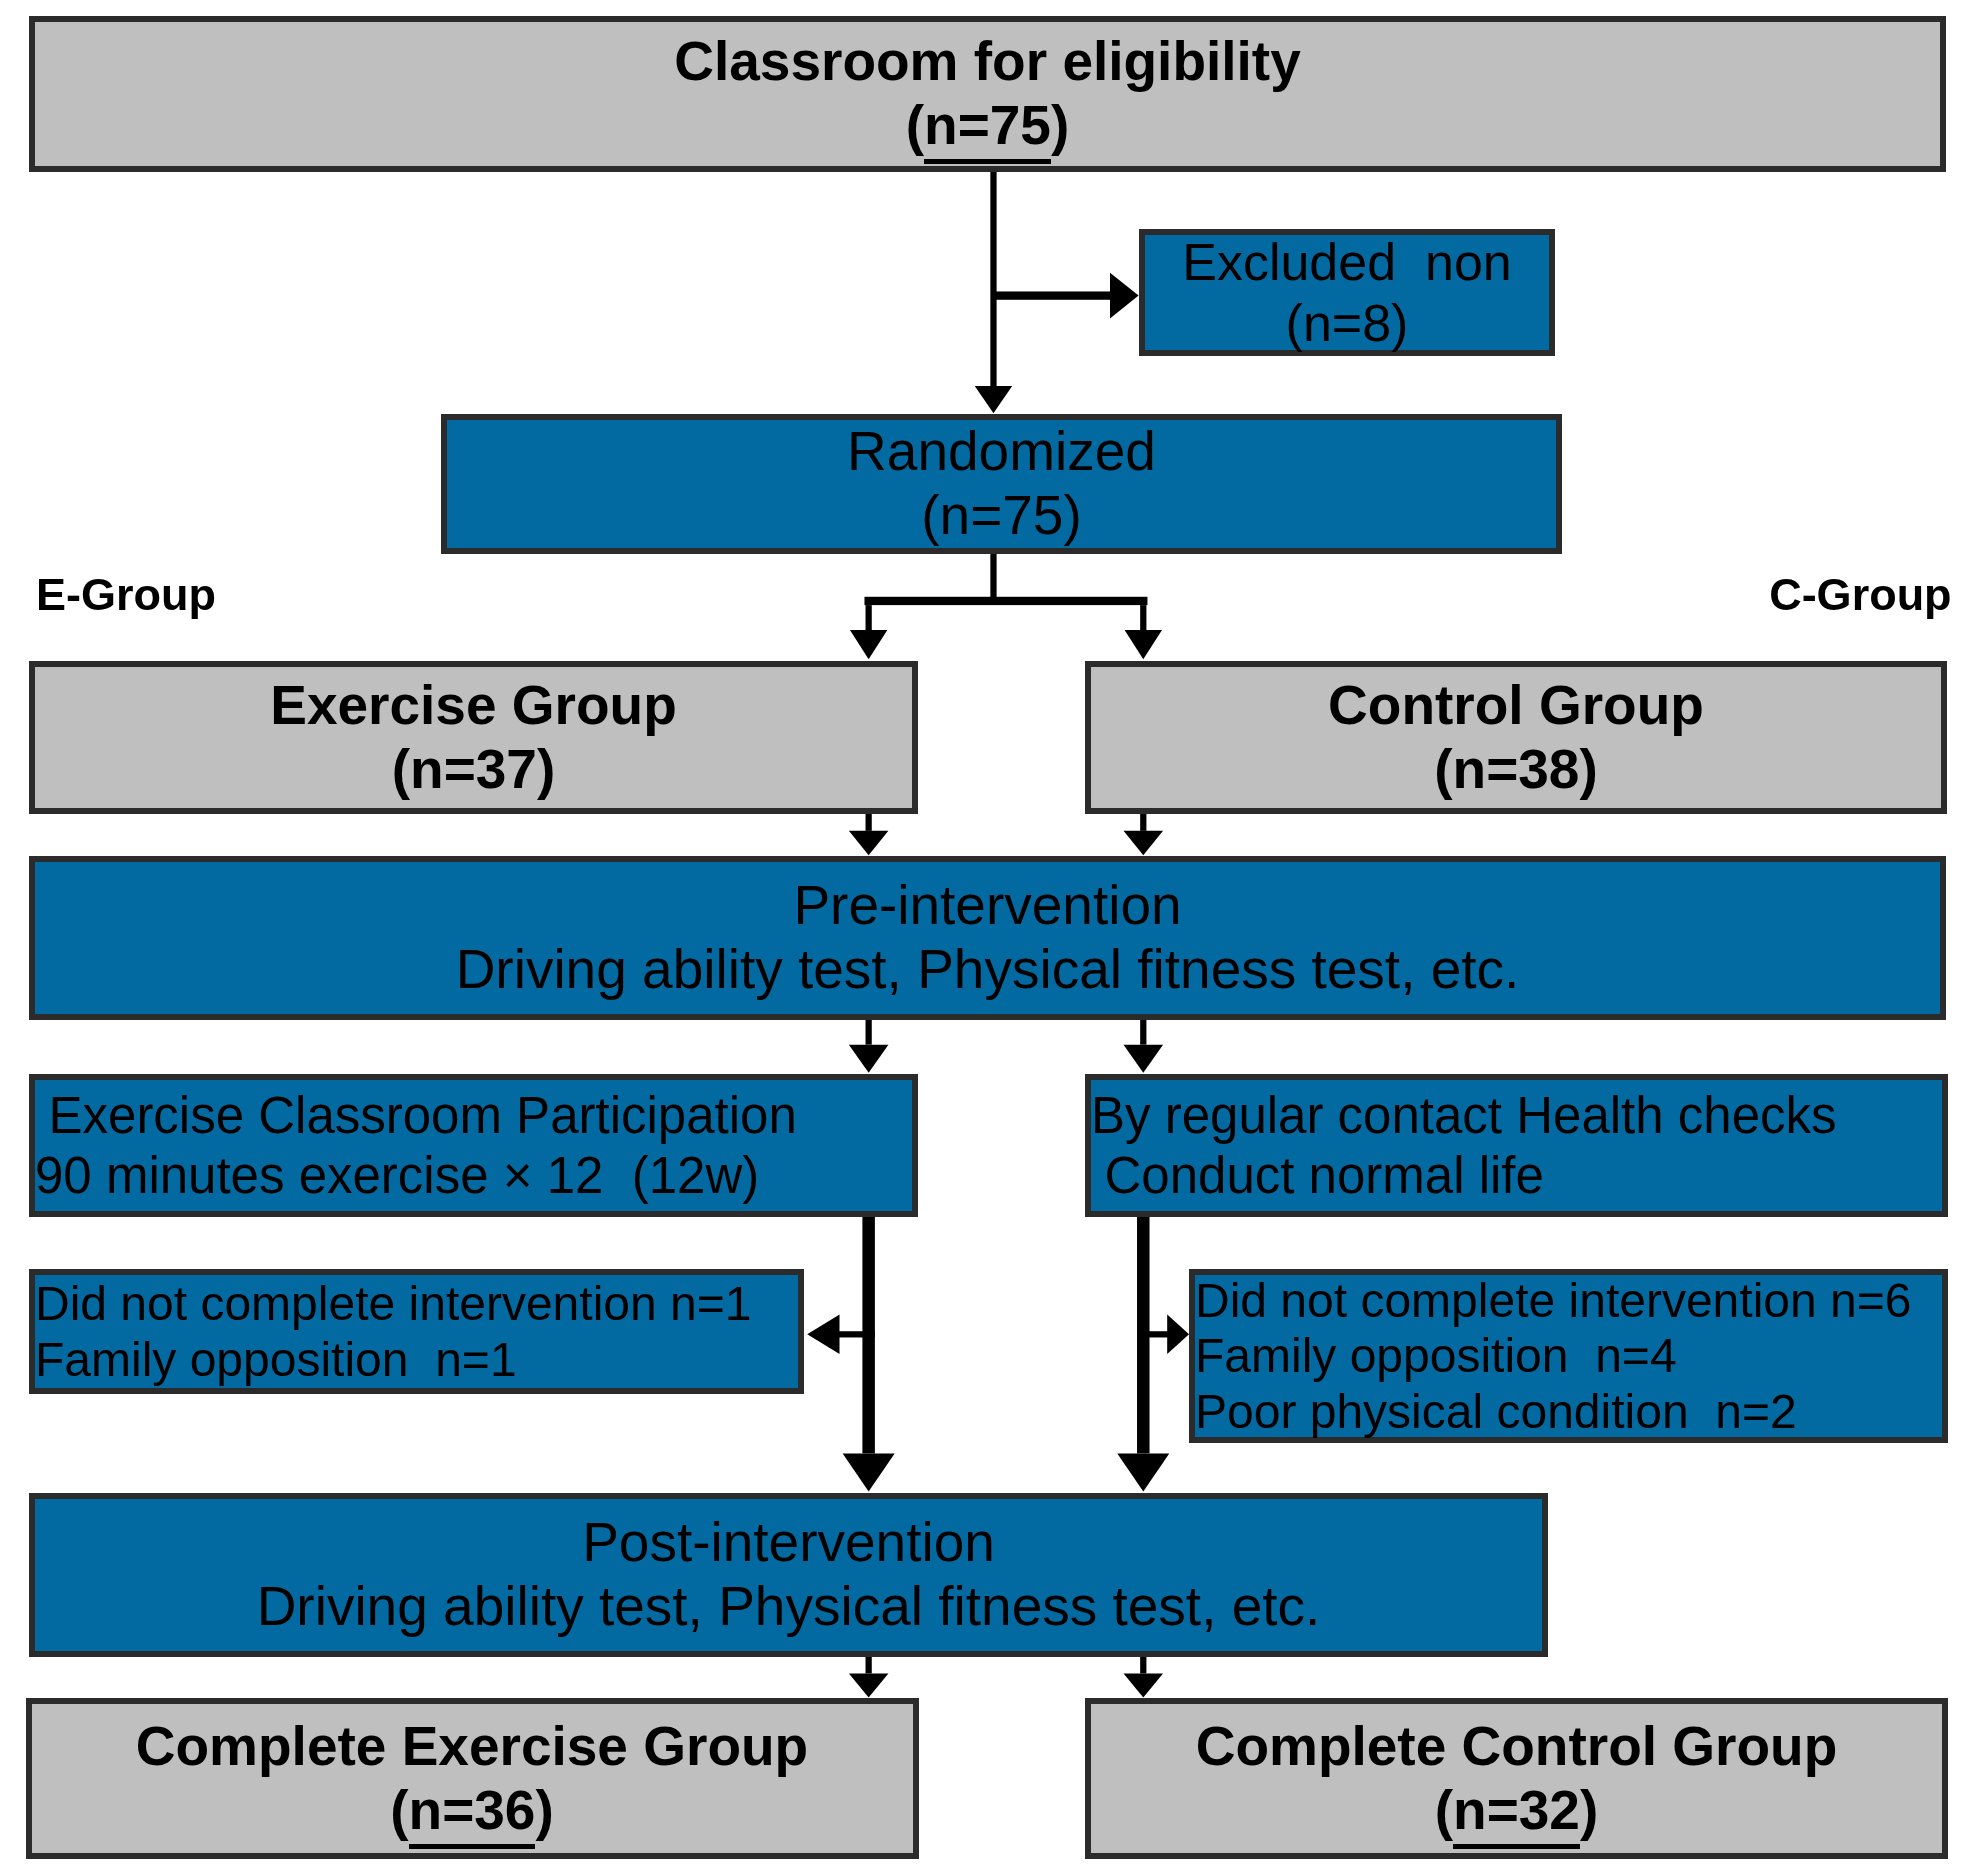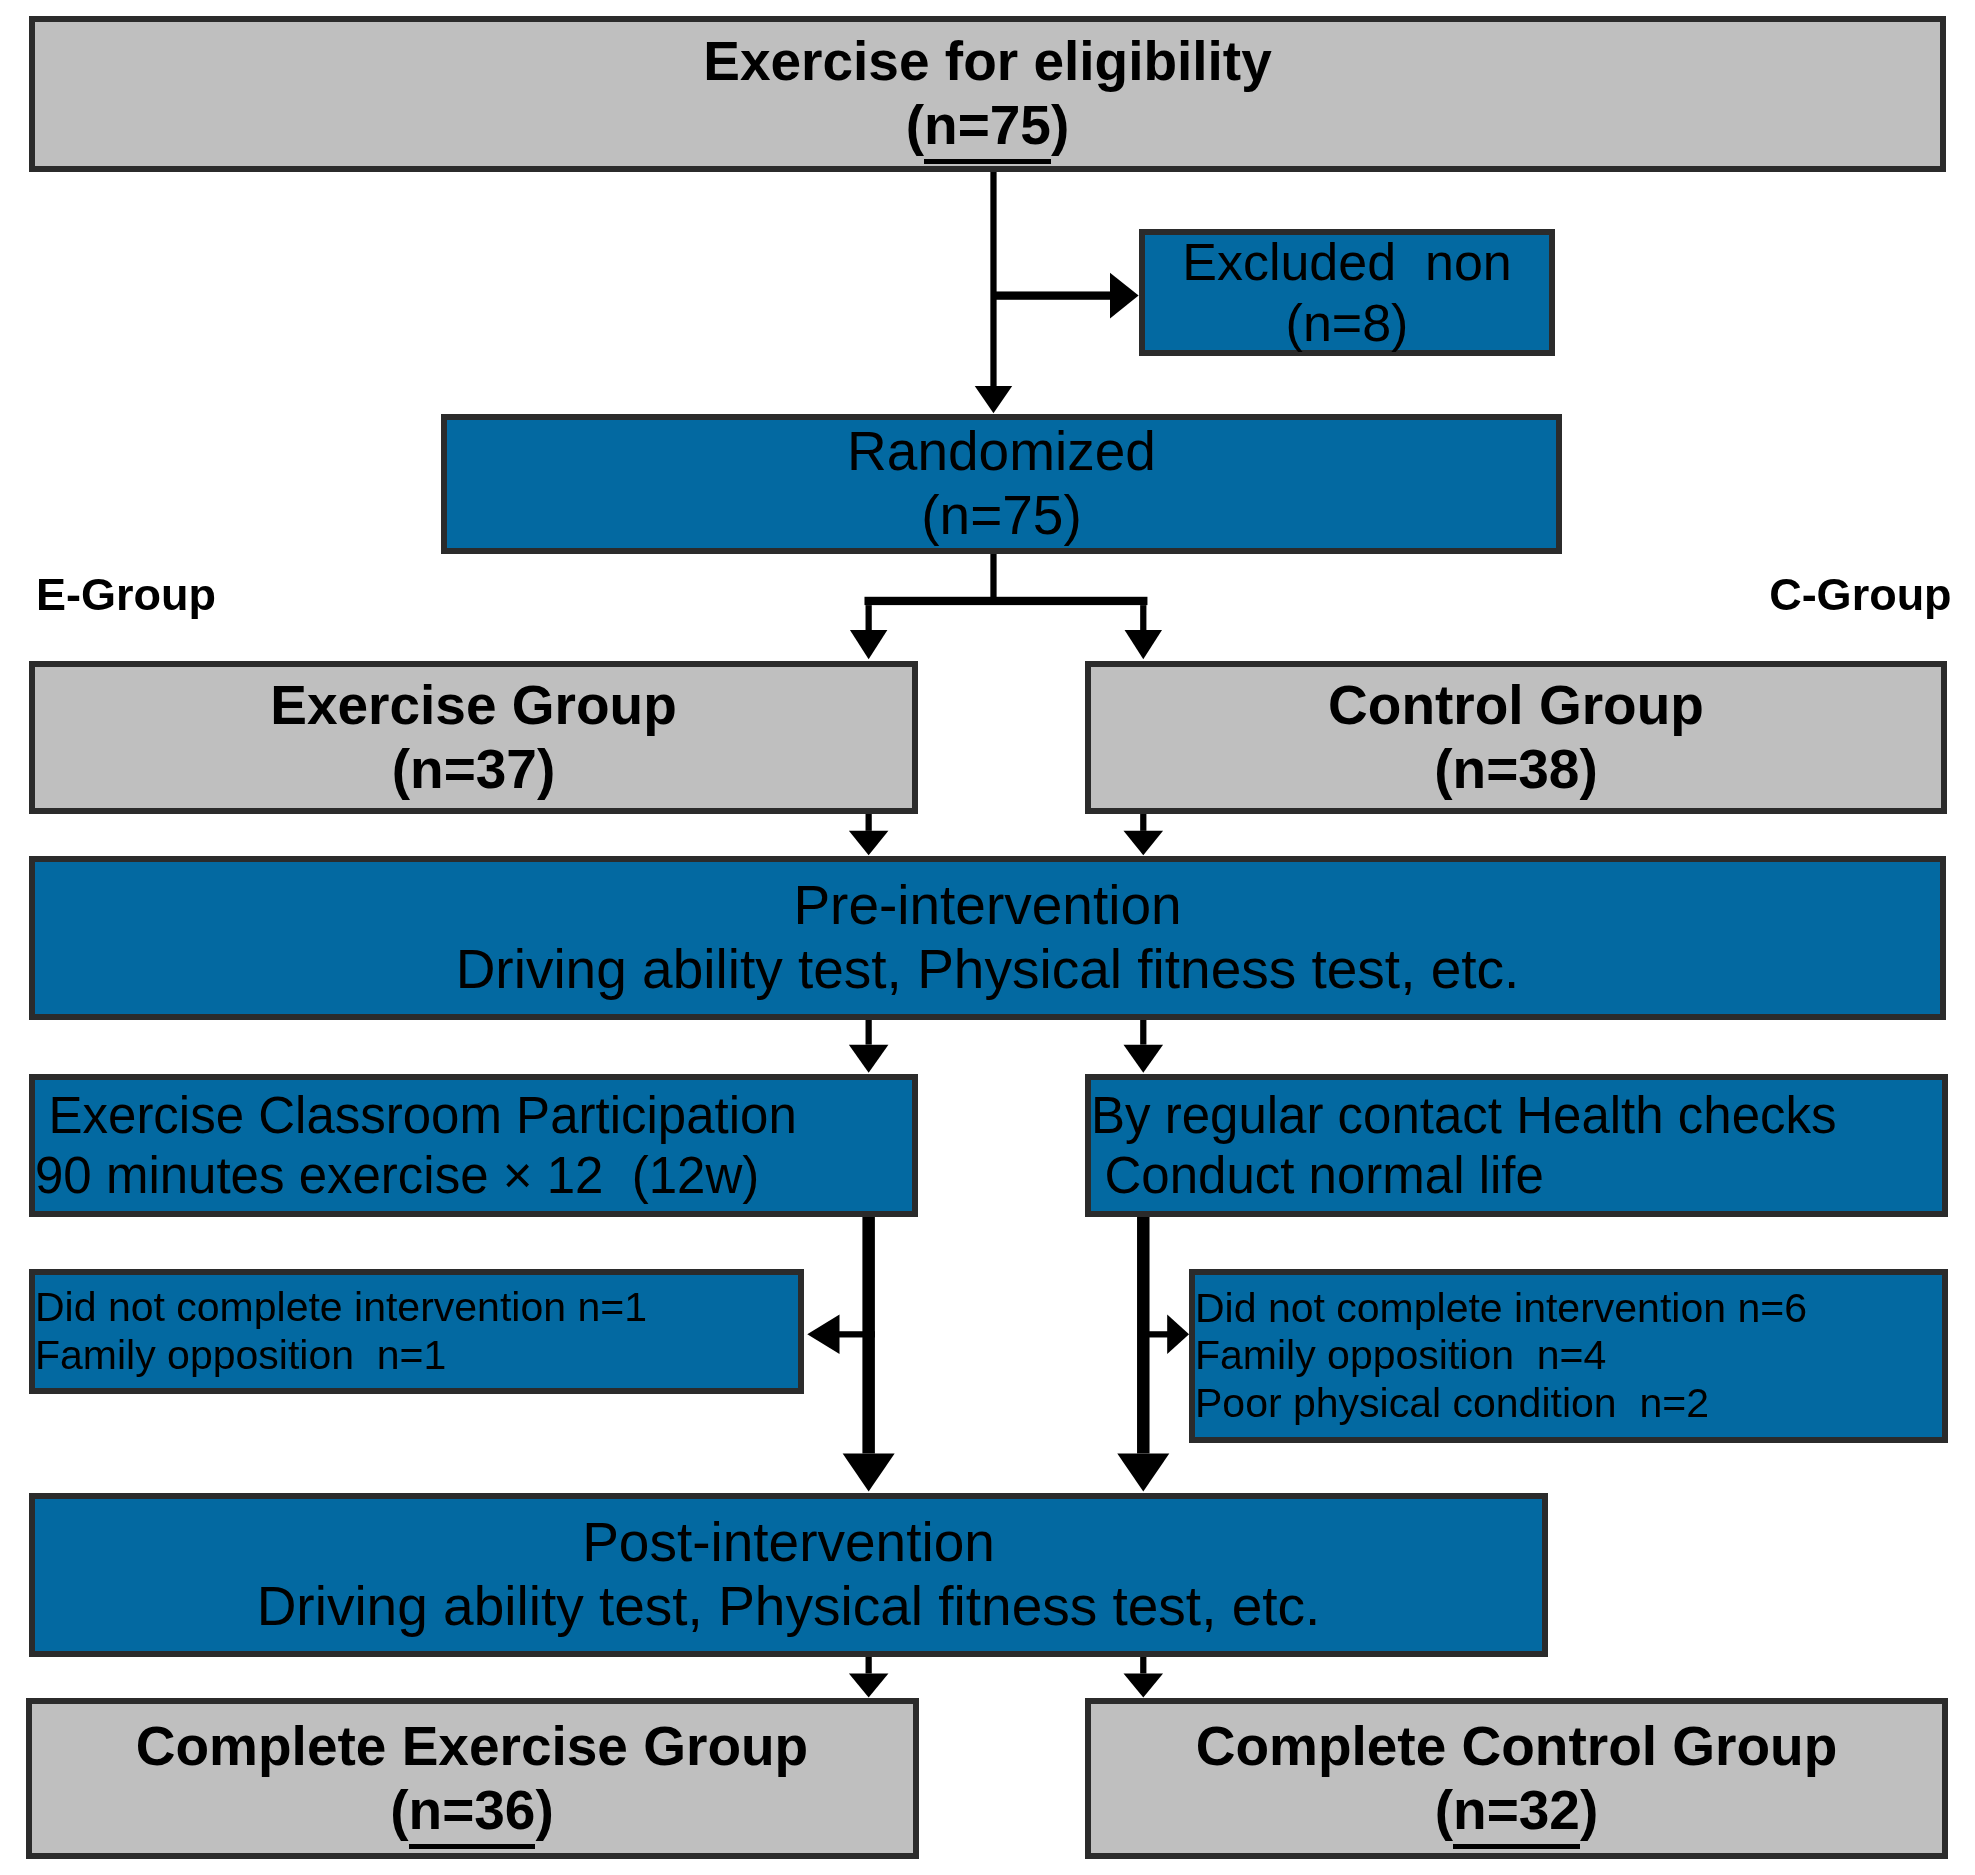--- a/index.html
+++ b/index.html
@@ -23,21 +23,21 @@
   }
   .box.gray{background:#bfbfbf;}
   .line{
     text-align:center;
     white-space:pre-wrap;
     font-size:55px;
   }
   .b{font-weight:bold;}
   .fs100 .line{font-size:52px;}
   .fs98 .line{font-size:51px;}
-  .fs93 .line{font-size:41px;}
+  .fs93 .line{font-size:48px;}
   .align-l{text-align:left;padding-left:13.5px;}
   .align-r{text-align:left;padding-right:14px;}
   .un{border-bottom:5.2px solid #000000;padding-bottom:3.1px;}
   .side-label{
     position:absolute;
     font-weight:bold;
     font-size:45px;
     line-height:1;
   }
 </style>
@@ -99,21 +99,21 @@
       <rect x="1664" y="3183" width="12" height="34"></rect>
       <polygon points="1632,3217 1708,3217 1670,3263"></polygon>
     </g>
     <g>
       <rect x="2192" y="3183" width="12" height="34"></rect>
       <polygon points="2160,3217 2236,3217 2198,3263"></polygon>
     </g>
   </svg>
 
   <div class="box gray" style="left:29px;top:15.6px;width:1917px;height:156px;">
-    <div class="line b">Exercise for eligibility</div>
+    <div class="line b">Classroom for eligibility</div>
     <div class="line b"><span>(</span><span class="un">n=75</span><span>)</span></div>
   </div>
 
   <div class="box fs100" style="left:1139px;top:229px;width:416px;height:127px;">
     <div class="line">Excluded  non</div>
     <div class="line">(n=8)</div>
   </div>
 
   <div class="box" style="left:441px;top:414px;width:1121px;height:140px;">
     <div class="line">Randomized</div>

